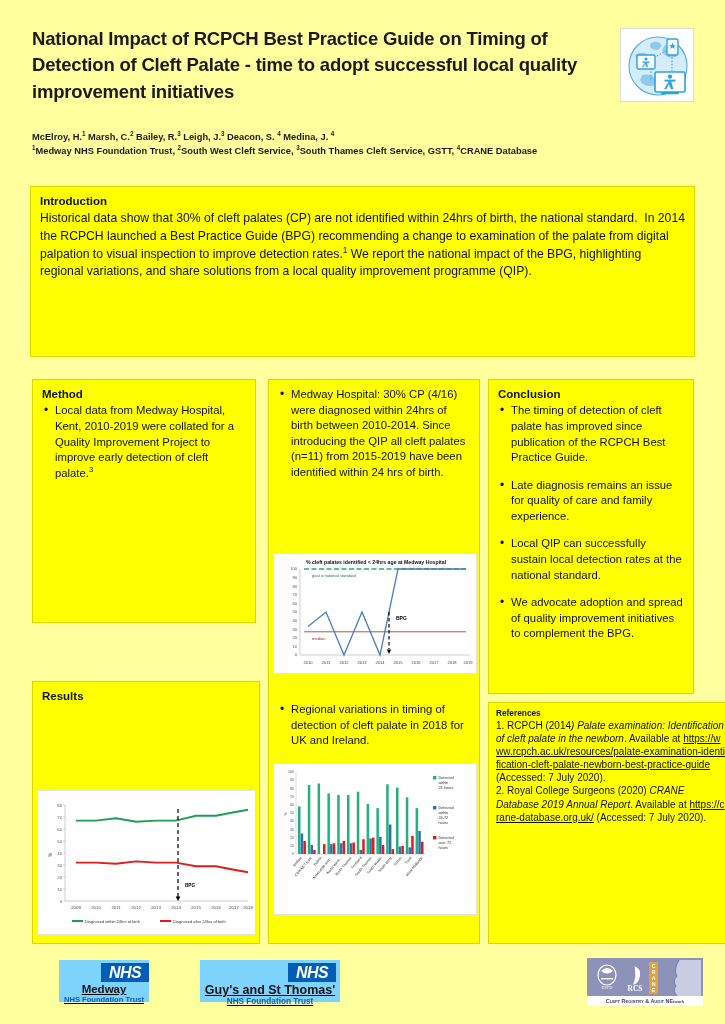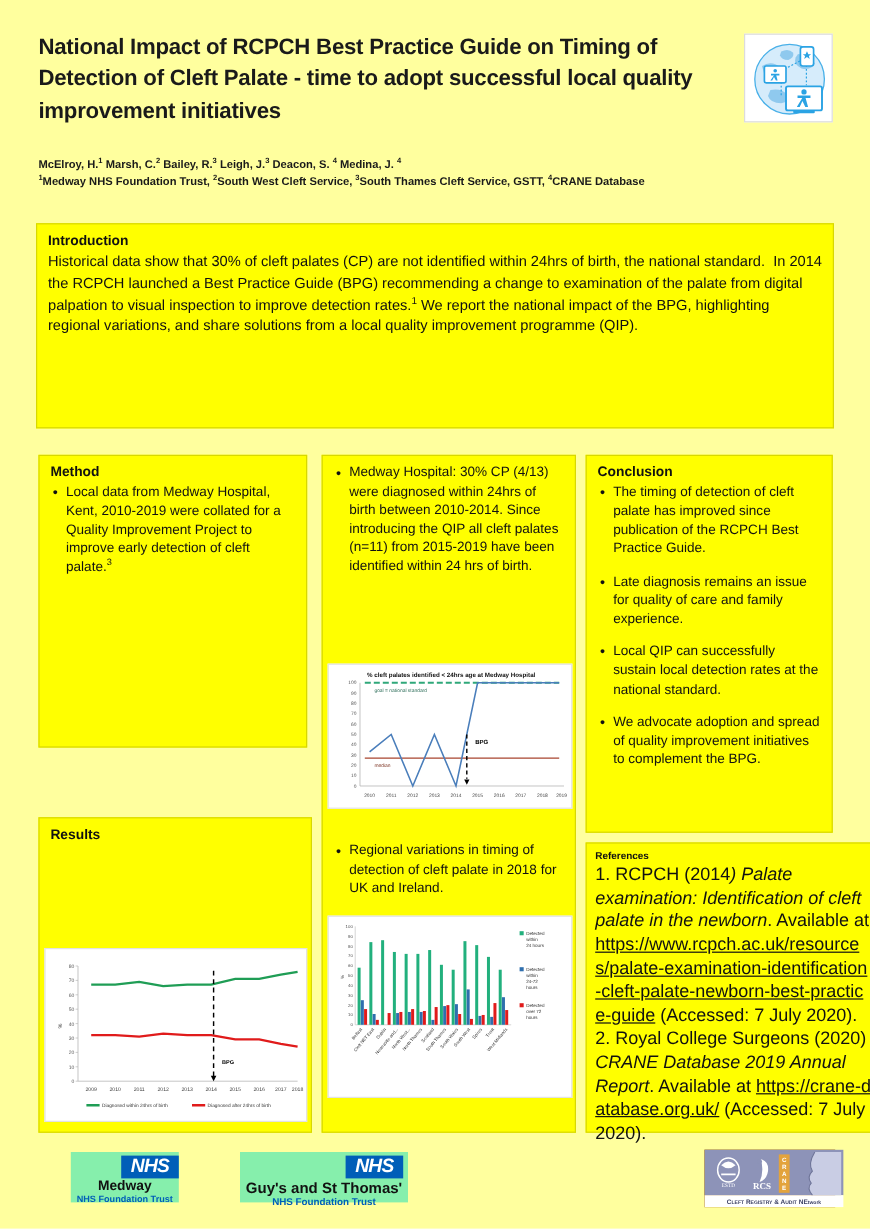--- a/index.html
+++ b/index.html
@@ -66,33 +66,33 @@
   
   #intro-box   { left: 30px;  top: 186px; width: 665px; height: 171px; }
   #method-box  { left: 32px;  top: 379px; width: 224px; height: 244px; }
   #results-box { left: 32px;  top: 681px; width: 228px; height: 263px; }
   #middle-box  { left: 268px; top: 379px; width: 212px; height: 565px; }
   #concl-box   { left: 488px; top: 379px; width: 206px; height: 315px; }
   #refs-box    { left: 488px; top: 702px; width: 246px; height: 242px;
                  padding: 5px 7px; }
 
   #refs-head { font-size: 8.3px; font-weight: bold; color: #111; margin-bottom: 1px; }
-  .ref-txt { font-size: 15px; color: #111; line-height: 1.31; }
+  .ref-txt { font-size: 10px; color: #111; line-height: 1.31; }
   .ref-txt i { font-style: italic; }
   .ref-txt a.url { color: #111; text-decoration: underline; word-break: break-all; }
 
   
   .chart-shell { background: #ffffff; border: 1px solid #e2e2e2; position: relative; }
   #medway-chart   { position: absolute; left: 4px; top: 173px; width: 204px; height: 121px; }
   #national-chart { position: absolute; left: 4px; top: 108px; width: 219px; height: 145px; }
   #regional-chart { position: absolute; left: 4px; top: 383px; width: 204px; height: 152px; }
 
   
   #footer { position: absolute; left: 0; top: 952px; width: 725px; height: 66px; }
-  .logo-card { position: absolute; background: #86efac; }
+  .logo-card { position: absolute; background: #7dd3fc; text-decoration: underline; }
   .nhs-badge {
     background: #005eb8; color: #ffffff; font-weight: bold;
     font-style: italic; text-align: center; letter-spacing: -0.6px;
     display: inline-block;
   }
   .nhs-name  { color: #111; font-weight: bold; text-align: center; }
   .nhs-trust { color: #005eb8; font-weight: bold; text-align: center; }
 </style>
 </head>
 <body>
@@ -230,21 +230,21 @@
           <text x="47" y="131.6">Diagnosed within 24hrs of birth</text>
           <line x1="122" y1="130" x2="133" y2="130" stroke="#e01b1b" stroke-width="2"></line>
           <text x="135" y="131.6">Diagnosed after 24hrs of birth</text>
         </g>
       </svg>
     </div>
   </div>
 
   <div id="middle-box" class="box">
     <ul class="bullets">
-      <li>Medway Hospital: 30% CP (4/13) were diagnosed within 24hrs of birth between 2010-2014. Since introducing the QIP all cleft palates (n=11) from 2015-2019 have been identified within 24 hrs of birth.</li>
+      <li>Medway Hospital: 30% CP (4/16) were diagnosed within 24hrs of birth between 2010-2014. Since introducing the QIP all cleft palates (n=11) from 2015-2019 have been identified within 24 hrs of birth.</li>
     </ul>
 
     <div id="medway-chart" class="chart-shell">
       <svg viewBox="0 0 204 121" width="204" height="121">
         <text x="102" y="10" font-size="5.2" font-weight="bold" fill="#111" text-anchor="middle" font-family="Liberation Sans, sans-serif">% cleft palates identified &lt; 24hrs age at Medway Hospital</text>
 
         <line x1="26" y1="15" x2="26" y2="101" stroke="#b9b9b9" stroke-width="0.7"></line>
         <line x1="26" y1="101" x2="196" y2="101" stroke="#b9b9b9" stroke-width="0.7"></line>
 
         <g font-size="4.1" fill="#555" font-family="Liberation Sans, sans-serif" text-anchor="end">

